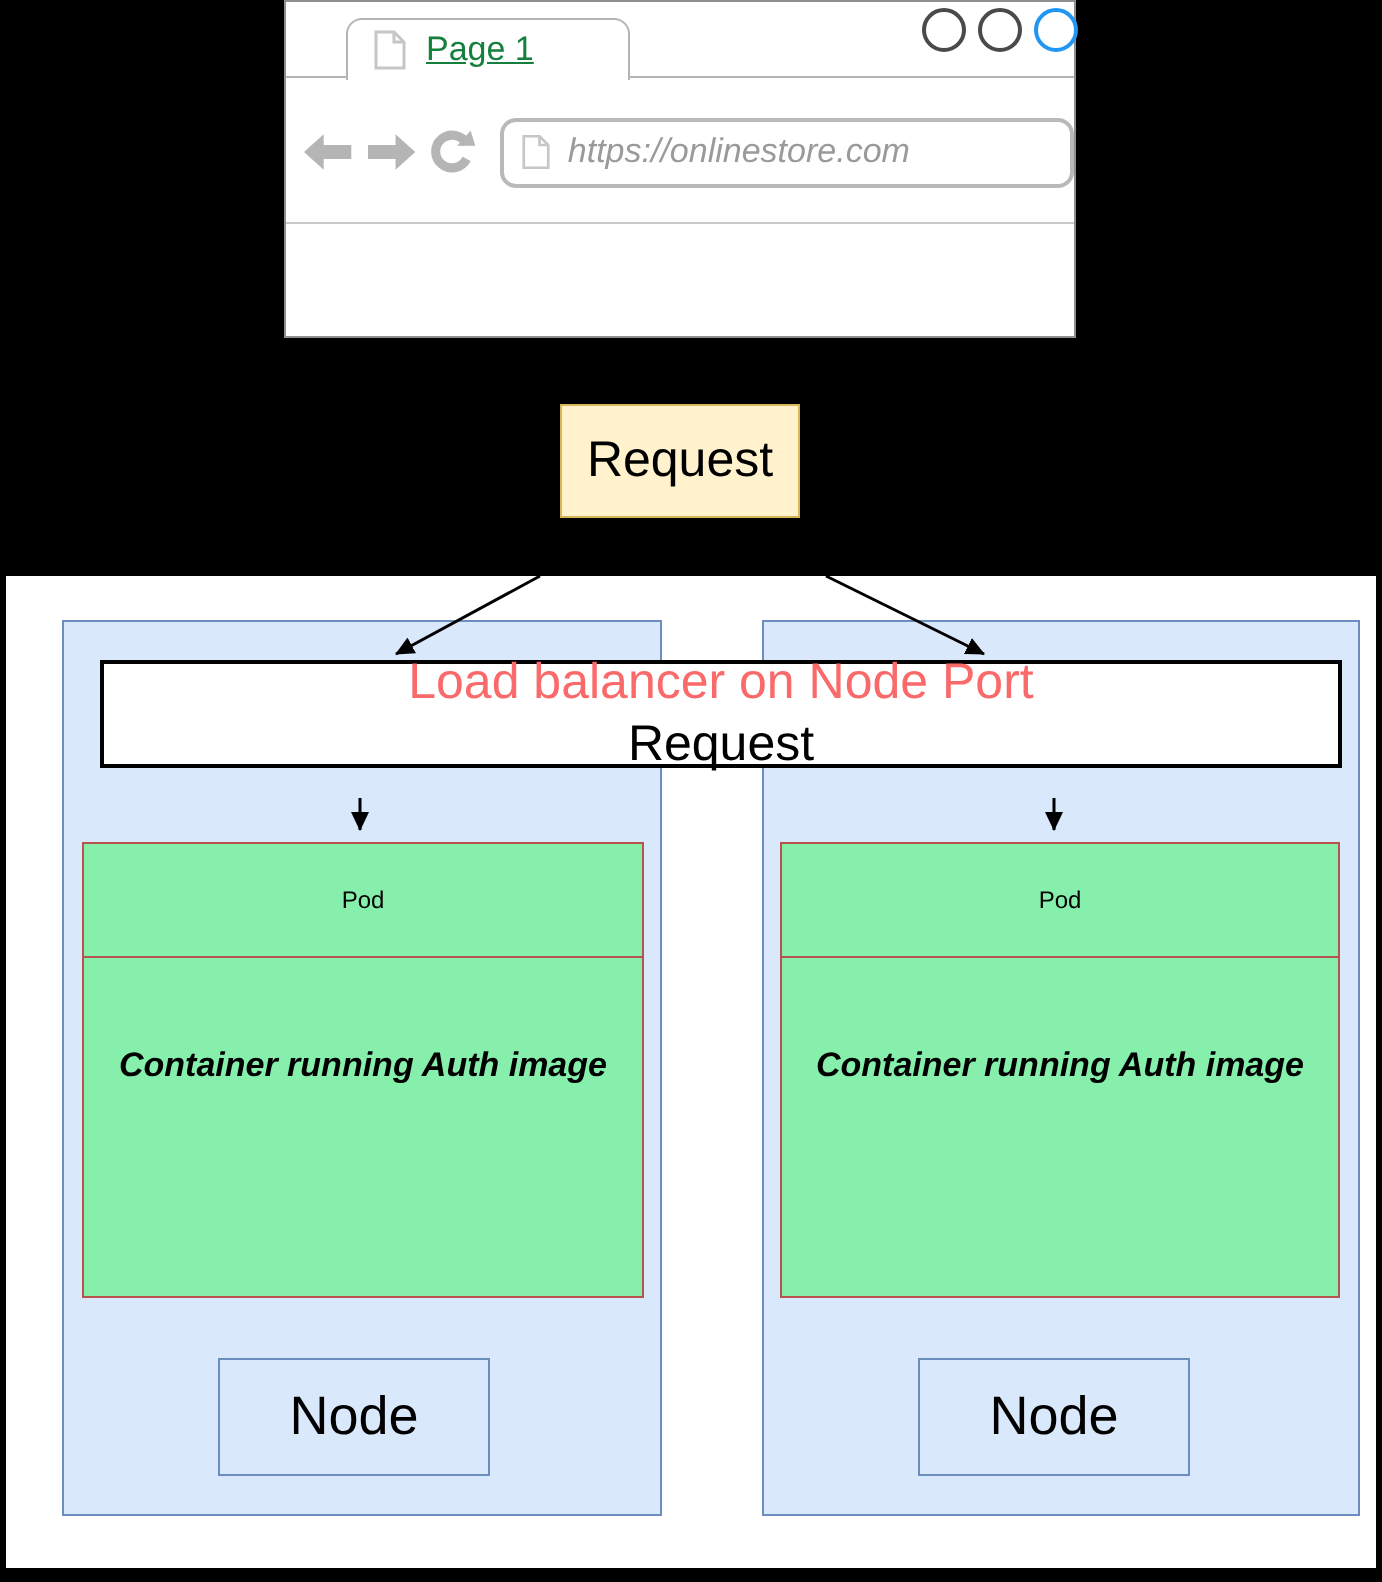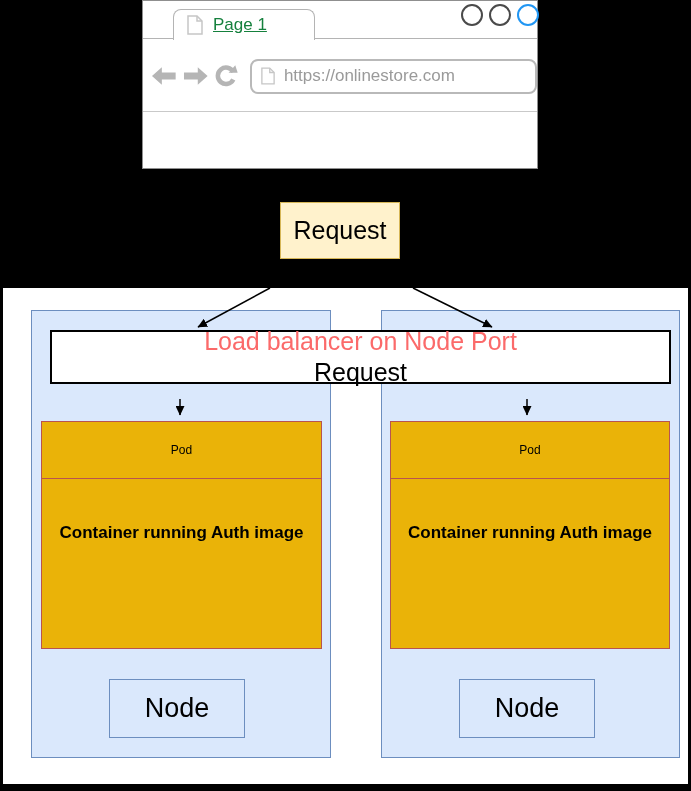--- a/index.html
+++ b/index.html
@@ -16,21 +16,21 @@
              background:#fff; border:1px solid #8f8f8f; }
   .tabstrip { position:absolute; left:0; top:0; width:100%; height:38px; border-bottom:1px solid #b4b4b4; }
   .tab { position:absolute; left:30px; top:8px; width:142px; height:31px; background:#fff;
          border:1px solid #b4b4b4; border-bottom:none; border-radius:8px 8px 0 0;
          display:flex; align-items:center; gap:10px; padding-left:13px; z-index:2; }
   .tab-label { font-size:17px; color:#15803d;text-decoration:underline; }
   .win-controls { position:absolute; left:318px; top:3px; display:flex; gap:6px; z-index:3; }
   .circle { width:22px; height:22px; border-radius:50%; border:2px solid #4a4a4a; background:#fff; }
   .circle.active { border-color:#2196F3; }
   .toolbar { position:absolute; left:0; top:52px; width:100%; height:46px;
-             display:flex; align-items:center; padding-left:8px; gap:6px; }
+             display:flex; align-items:center; padding-left:8px; gap:6px;font-style:italic; }
   .toolbar-divider { position:absolute; left:0; top:110px; width:100%; height:1px; background:#c9c9c9; }
   .url-bar { margin-left:6px; width:291px; height:35px; border:2px solid #b9b9b9; border-radius:8px;
              display:flex; align-items:center; gap:9px; padding:0 9px; }
   .url-text { font-size:17px; color:#9a9a9a; white-space:nowrap; }
   .nav-icon { display:block; }
 
   
   .request-box { position:absolute; left:280px; top:202px; width:120px; height:57px;
                  background:#FFF2CC; border:1px solid #D6B656;
                  display:flex; align-items:center; justify-content:center;
@@ -38,27 +38,27 @@
   .node { position:absolute; top:310px; width:300px; height:448px;
           background:#DAE8FC; border:1px solid #6C8EBF; }
   .node.left  { left:31px; }
   .node.right { left:381px; width:299px; }
   .lb-box { position:absolute; left:50px; top:330px; width:621px; height:54px;
             background:#fff; border:2px solid #000; z-index:3;
             display:flex; flex-direction:column; justify-content:center; align-items:center; }
   .lb-title { font-size:25px; line-height:31px; color:#FB6A6A; }
   .lb-subtitle { font-size:25px; line-height:31px; color:#000; }
   .pod { position:absolute; top:421px; width:281px; height:228px;
-         background:#eab308; border:1px solid #B85450; z-index:2; }
+         background:#86efac; border:1px solid #B85450; z-index:2; }
   .pod.left  { left:41px; }
   .pod.right { left:390px; width:280px; }
   .pod-header { height:57px; border-bottom:1px solid #B85450;
                 display:flex; align-items:center; justify-content:center;
                 font-size:12px; color:#000; }
-  .pod-body { text-align:center; margin-top:44px; font-size:17px; font-weight:bold; color:#000; padding:0 8px; }
+  .pod-body { text-align:center; margin-top:44px; font-size:17px; font-weight:bold; color:#000; padding:0 8px;font-style:italic; }
   .node-label { position:absolute; top:679px; width:136px; height:59px;
                 background:#DAE8FC; border:1px solid #6C8EBF; z-index:2;
                 display:flex; align-items:center; justify-content:center;
                 font-size:27px; color:#000; }
   .node-label.left  { left:109px; }
   .node-label.right { left:459px; }
 
   .arrow-layer { position:absolute; inset:0; width:691px; height:791px; z-index:5; pointer-events:none; }
 </style>
 </head>

